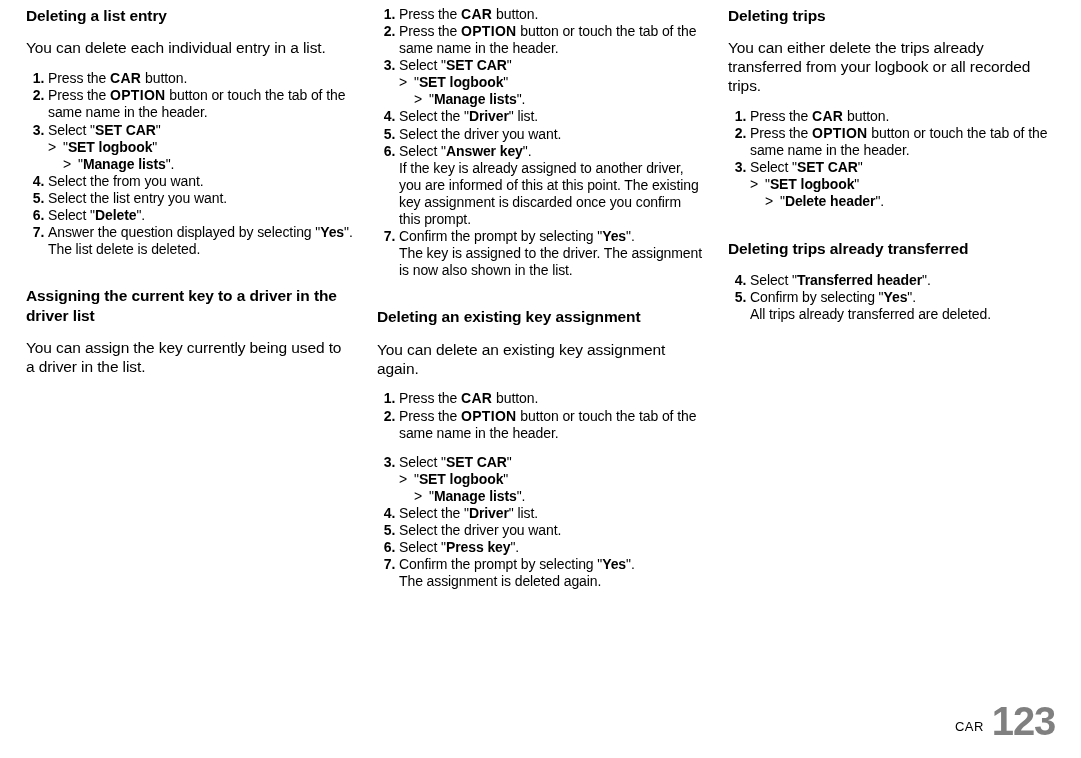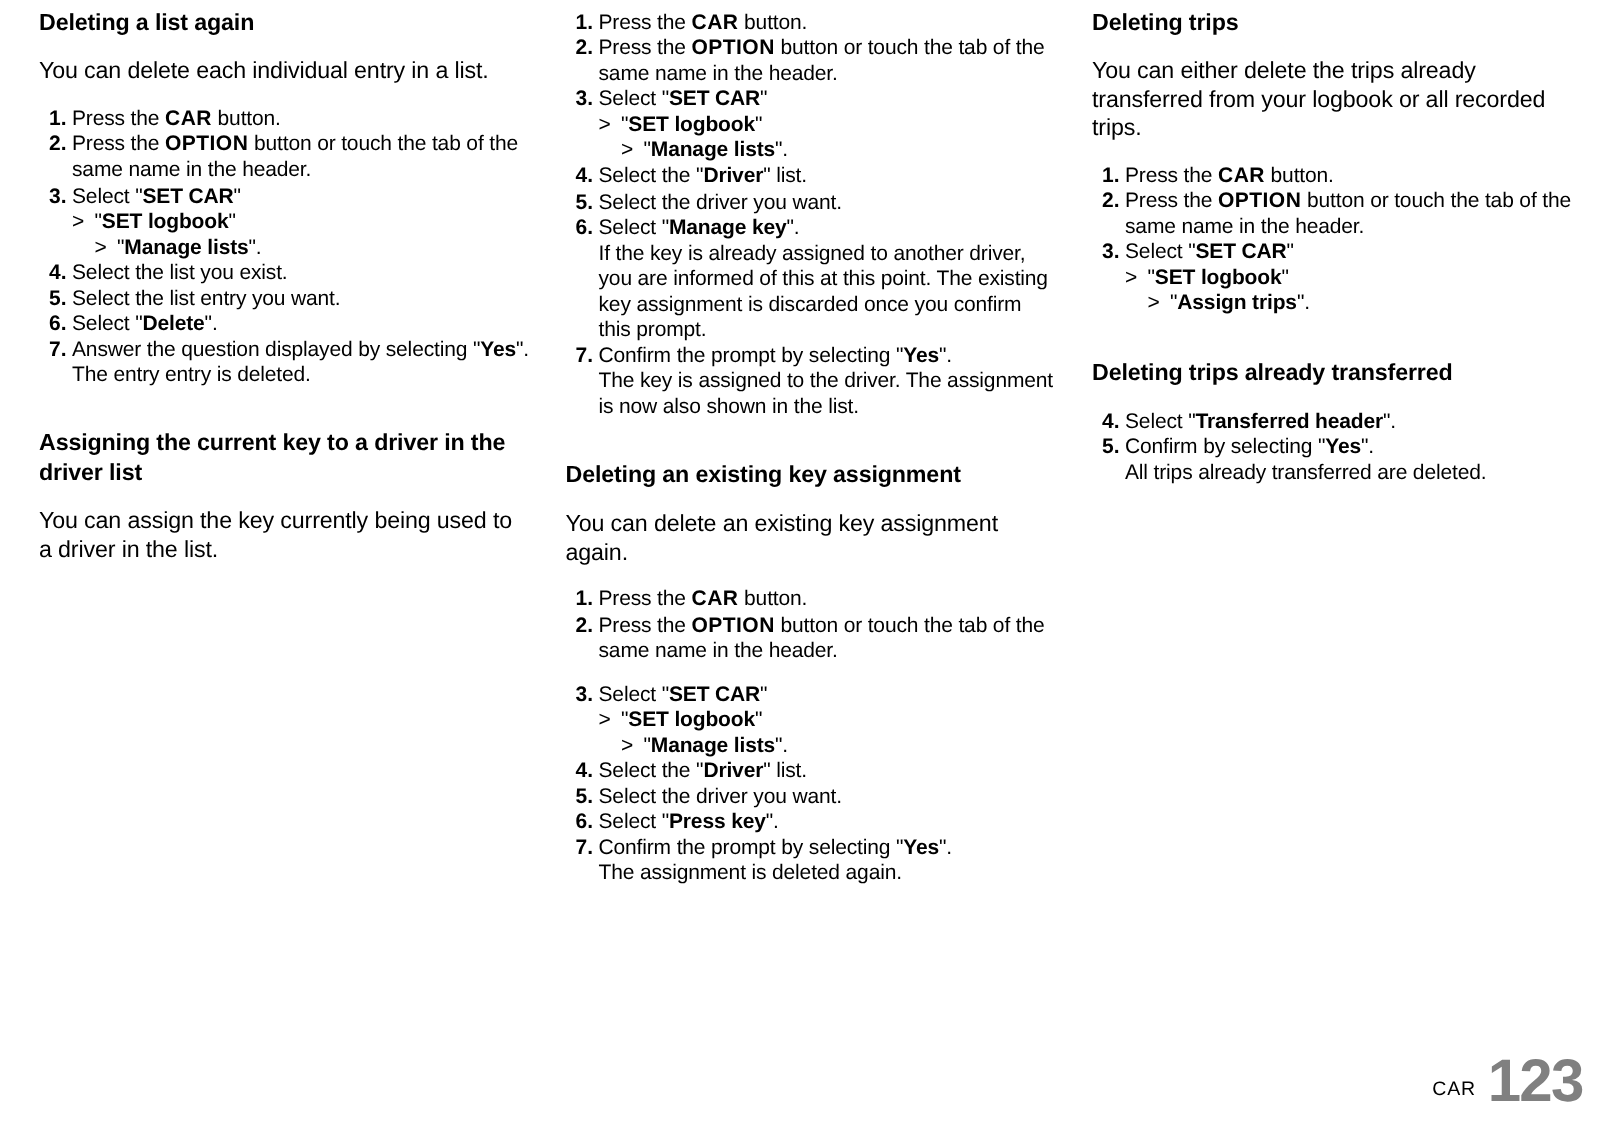--- a/index.html
+++ b/index.html
@@ -114,36 +114,36 @@
     color: #808080;
   }
 </style>
 </head>
 <body>
 
 <div class="page">
   <div class="cols">
 
     <div class="blk">
-      <p class="h">Deleting a list again</p>
+      <p class="h">Deleting a list entry</p>
       <p class="body">You can delete each individual entry in a list.</p>
       <ol class="steps">
         <li><span>Press the </span><span class="blackcaps">CAR</span><span> button.</span></li>
         <li><span>Press the </span><span class="blackcaps">OPTION</span><span> button or touch the tab of the same name in the header.</span></li>
         <li>
           <span>Select "</span><span class="b">SET CAR</span><span>"</span>
           <span class="sub"><span>"</span><span class="b">SET logbook</span><span>"</span></span>
           <span class="sub2"><span>"</span><span class="b">Manage lists</span><span>".</span></span>
         </li>
-        <li>Select the list you exist.</li>
+        <li>Select the from you want.</li>
         <li>Select the list entry you want.</li>
         <li><span>Select "</span><span class="b">Delete</span><span>".</span></li>
         <li>
           <span>Answer the question displayed by selecting "</span><span class="b">Yes</span><span>".</span><br>
-          <span>The entry entry is deleted.</span>
+          <span>The list delete is deleted.</span>
         </li>
       </ol>
     </div>
 
     <div class="gap"></div>
 
     <div class="blk">
       <p class="h">Assigning the current key to a driver in the driver list</p>
       <p class="body" style="margin-bottom:16px">You can assign the key currently being used to a driver in the list.</p>
     </div>
@@ -153,21 +153,21 @@
         <li><span>Press the </span><span class="blackcaps">CAR</span><span> button.</span></li>
         <li><span>Press the </span><span class="blackcaps">OPTION</span><span> button or touch the tab of the same name in the header.</span></li>
         <li>
           <span>Select "</span><span class="b">SET CAR</span><span>"</span>
           <span class="sub"><span>"</span><span class="b">SET logbook</span><span>"</span></span>
           <span class="sub2"><span>"</span><span class="b">Manage lists</span><span>".</span></span>
         </li>
         <li><span>Select the "</span><span class="b">Driver</span><span>" list.</span></li>
         <li>Select the driver you want.</li>
         <li>
-          <span>Select "</span><span class="b">Manage key</span><span>".</span><br>
+          <span>Select "</span><span class="b">Answer key</span><span>".</span><br>
           <span>If the key is already assigned to another driver, you are informed of this at this point. The exist­ing key assignment is discarded once you con­firm this prompt.</span>
         </li>
         <li>
           <span>Confirm the prompt by selecting "</span><span class="b">Yes</span><span>".</span><br>
           <span>The key is assigned to the driver. The assign­ment is now also shown in the list.</span>
         </li>
       </ol>
     </div>
 
     <div class="gap"></div>
@@ -202,21 +202,21 @@
 
     <div class="blk">
       <p class="h">Deleting trips</p>
       <p class="body">You can either delete the trips already transferred from your logbook or all recorded trips.</p>
       <ol class="steps">
         <li><span>Press the </span><span class="blackcaps">CAR</span><span> button.</span></li>
         <li><span>Press the </span><span class="blackcaps">OPTION</span><span> button or touch the tab of the same name in the header.</span></li>
         <li>
           <span>Select "</span><span class="b">SET CAR</span><span>"</span>
           <span class="sub"><span>"</span><span class="b">SET logbook</span><span>"</span></span>
-          <span class="sub2"><span>"</span><span class="b">Assign trips</span><span>".</span></span>
+          <span class="sub2"><span>"</span><span class="b">Delete header</span><span>".</span></span>
         </li>
       </ol>
     </div>
 
     <div class="gap"></div>
 
     <div class="blk">
       <p class="h">Deleting trips already transferred</p>
       <ol class="steps" start="4">
         <li><span>Select "</span><span class="b">Transferred header</span><span>".</span></li>

